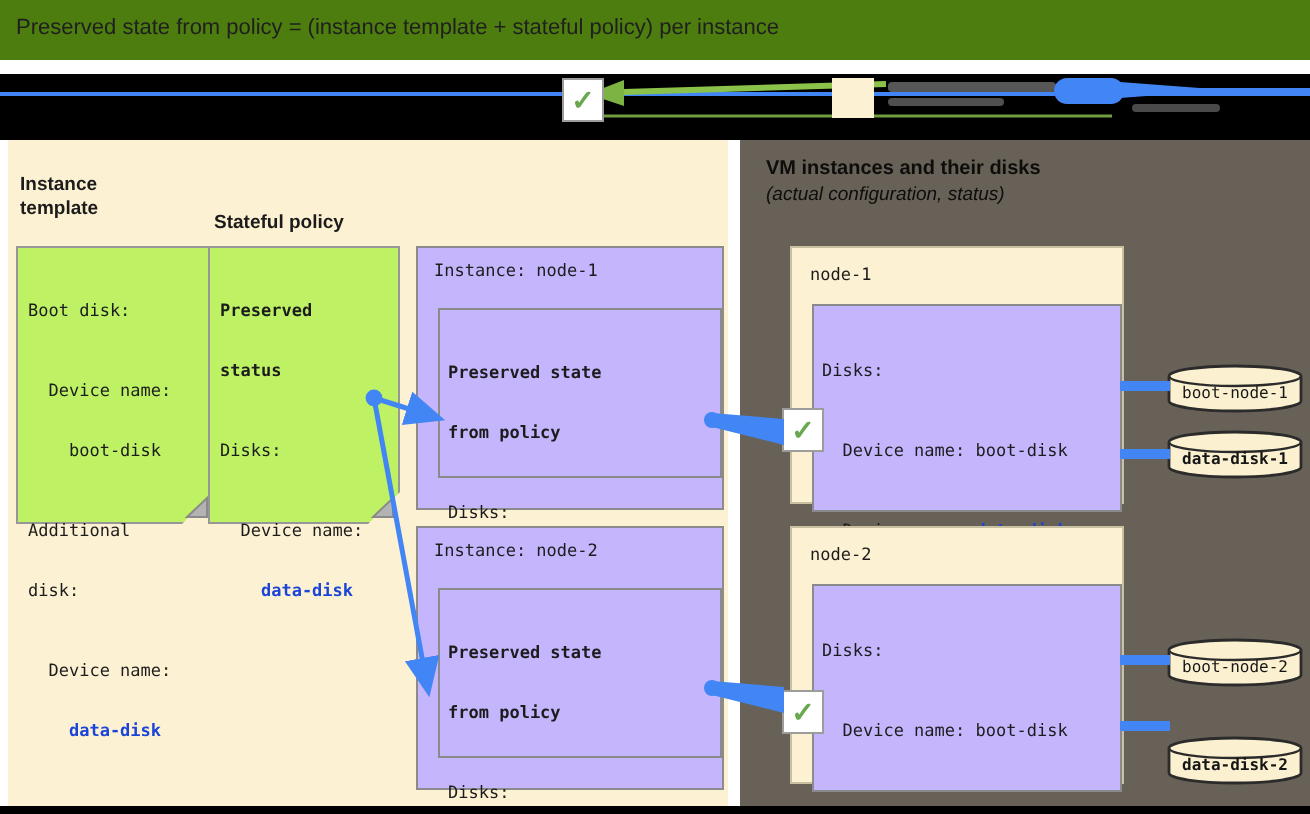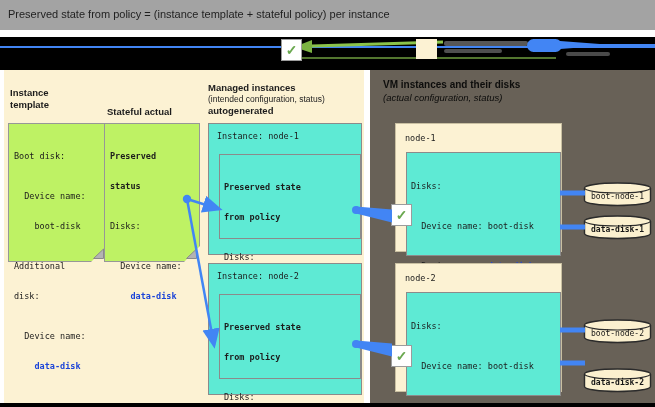--- a/index.html
+++ b/index.html
@@ -1,34 +1,34 @@
 <!DOCTYPE html>
 <html><head>
 <meta charset="utf-8">
 <style>
   html,body{margin:0;padding:0;background:#fff;}
   .page{position:relative;width:655px;height:407px;background:#ffffff;overflow:hidden;
         font-family:"Liberation Sans",sans-serif;color:#202124;}
   .abs{position:absolute;}
   
-  .titlebar{left:0;top:0;width:655px;height:30px;background:#a3a3a3;}
+  .titlebar{left:0;top:0;width:655px;height:30px;background:#4d7c0f;}
   .title{left:8px;top:8px;font-size:11px;color:#1f1f1f;}
   .legendbar{left:0;top:37px;width:655px;height:33px;background:#000;}
   .bottombar{left:0;top:403px;width:655px;height:4px;background:#000;}
   
   .panel-left{left:4px;top:70px;width:360px;height:333px;background:#fcf2d3;}
   .panel-right{left:370px;top:70px;width:285px;height:333px;background:#686157;}
   
   .h{font-weight:bold;font-size:9.5px;line-height:11.5px;color:#1c1c1c;}
   .h-sub{font-weight:normal;font-size:8.5px;line-height:11px;color:#1c1c1c;}
   .vm-h{font-weight:bold;font-size:10px;line-height:13px;color:#0d0d0c;}
   .vm-h2{font-weight:normal;font-size:9.5px;color:#0d0d0c;font-style:italic;}
   
   .doc{background:#bef264;border:1px solid #979797;}
-  .ibox{background:#5eead4;border:1px solid #8b8b8b;}
+  .ibox{background:#c4b5fd;border:1px solid #8b8b8b;}
   .nodebox{background:#fcf2d3;border:1px solid #c9c0a2;}
   .mono{font-family:"DejaVu Sans Mono","Liberation Mono",monospace;font-size:8.5px;
         line-height:10px;color:#1c1c1c;white-space:pre;}
   .mono .line{white-space:pre;}
   .gap{margin-top:10px;}
   .bv{color:#1b44d8;font-weight:bold;}
   .bd{font-weight:bold;color:#1c1c1c;}
   .pad{padding:7px 5px 0 5px;}
   
   .checksq{width:19px;height:20px;background:#fff;border:1px solid #9c9c9c;
@@ -78,39 +78,34 @@
     <div class="line gap">Additional</div>
     <div class="line">disk:</div>
     <div class="line gap">  Device name:</div>
     <div class="line bv">    data-disk</div>
     <svg class="abs" width="16" height="16" style="right:-1px;bottom:-1px">
       <polygon points="16,0 16,16 0,16" fill="#fcf2d3"></polygon>
       <polygon points="12.5,3 12.5,12.5 2.5,12.5" fill="#b3b3b3" stroke="#8a8a8a" stroke-width="1"></polygon>
     </svg>
   </div>
 
-  <div class="abs h" style="left:107px;top:106px">Stateful actual</div>
+  <div class="abs h" style="left:107px;top:106px">Stateful policy</div>
 
   <div class="abs doc mono pad" style="left:104px;top:123px;width:84px;height:130px">
     <div class="line bd">Preserved</div>
     <div class="line bd">status</div>
     <div class="line gap">Disks:</div>
     <div class="line gap">  Device name:</div>
     <div class="line bv">    data-disk</div>
     <svg class="abs" width="16" height="16" style="right:-1px;bottom:-1px">
       <polygon points="16,0 16,16 0,16" fill="#fcf2d3"></polygon>
       <polygon points="12.5,3 12.5,12.5 2.5,12.5" fill="#b3b3b3" stroke="#8a8a8a" stroke-width="1"></polygon>
     </svg>
   </div>
 
-  <div class="abs" style="left:208px;top:82px;width:152px">
-    <div class="h">Managed instances</div>
-    <div class="h-sub">(intended configuration, status)</div>
-    <div class="h">autogenerated</div>
-  </div>
 
   <div class="abs ibox" style="left:208px;top:123px;width:152px;height:130px">
     <div class="abs mono" style="left:8px;top:7px">Instance: node-1</div>
     <div class="abs ibox mono" style="left:10px;top:30px;width:132px;height:76px;padding:7px 4px 0 4px">
       <div class="line bd">Preserved state</div>
       <div class="line bd">from policy</div>
       <div class="line gap">Disks:</div>
       <div class="line"><span>  Device name: </span><span class="bv">data-disk</span></div>
       <div class="line"><span>  Disk name: </span><span class="bd">data-disk-1</span></div>
     </div>

